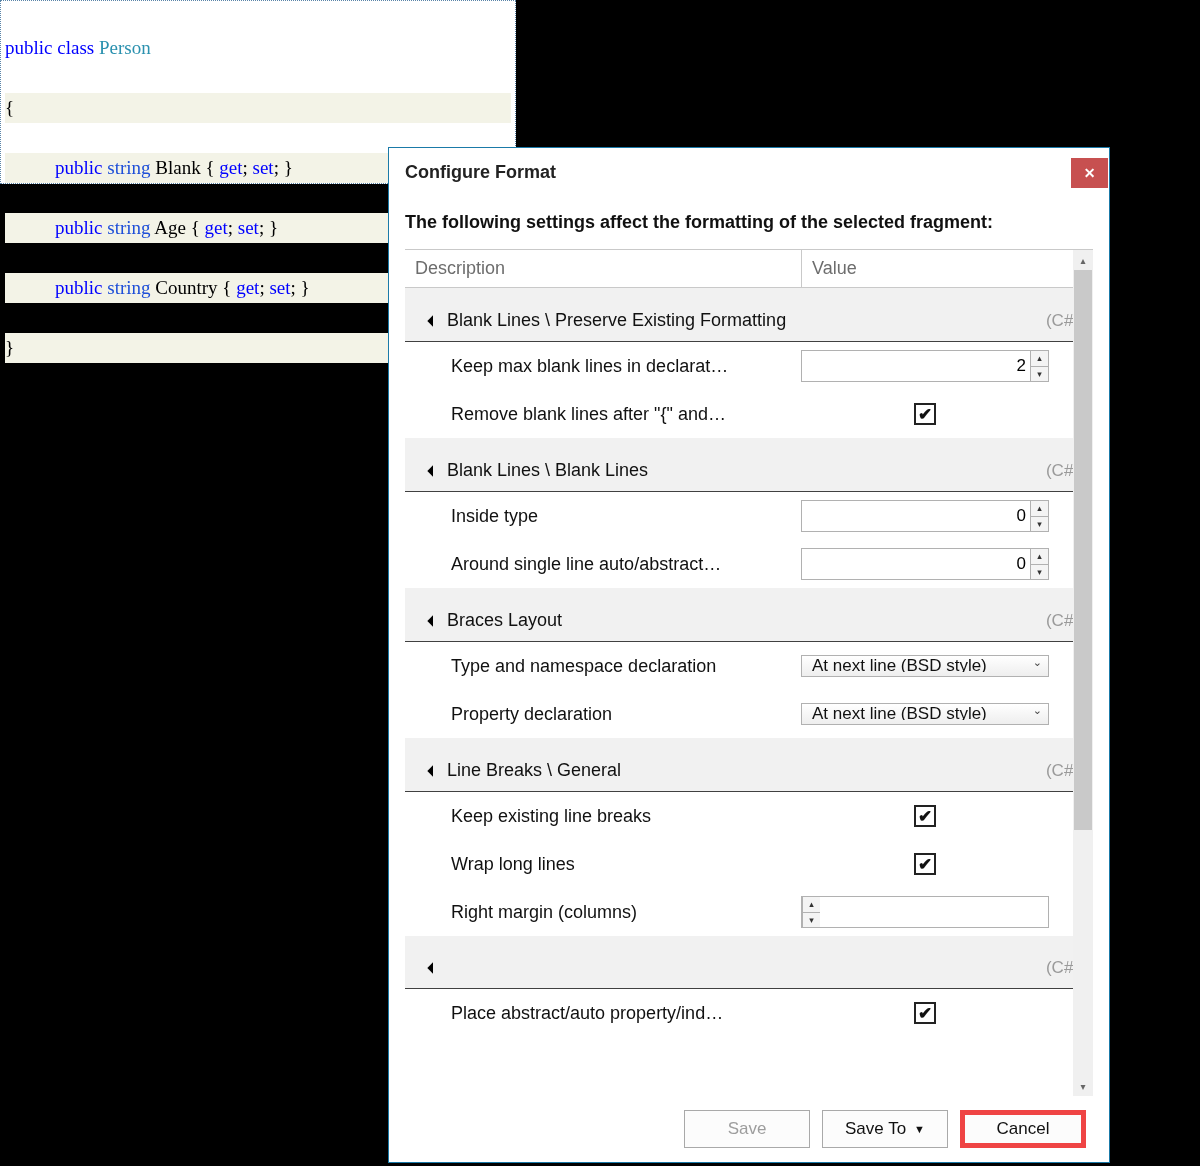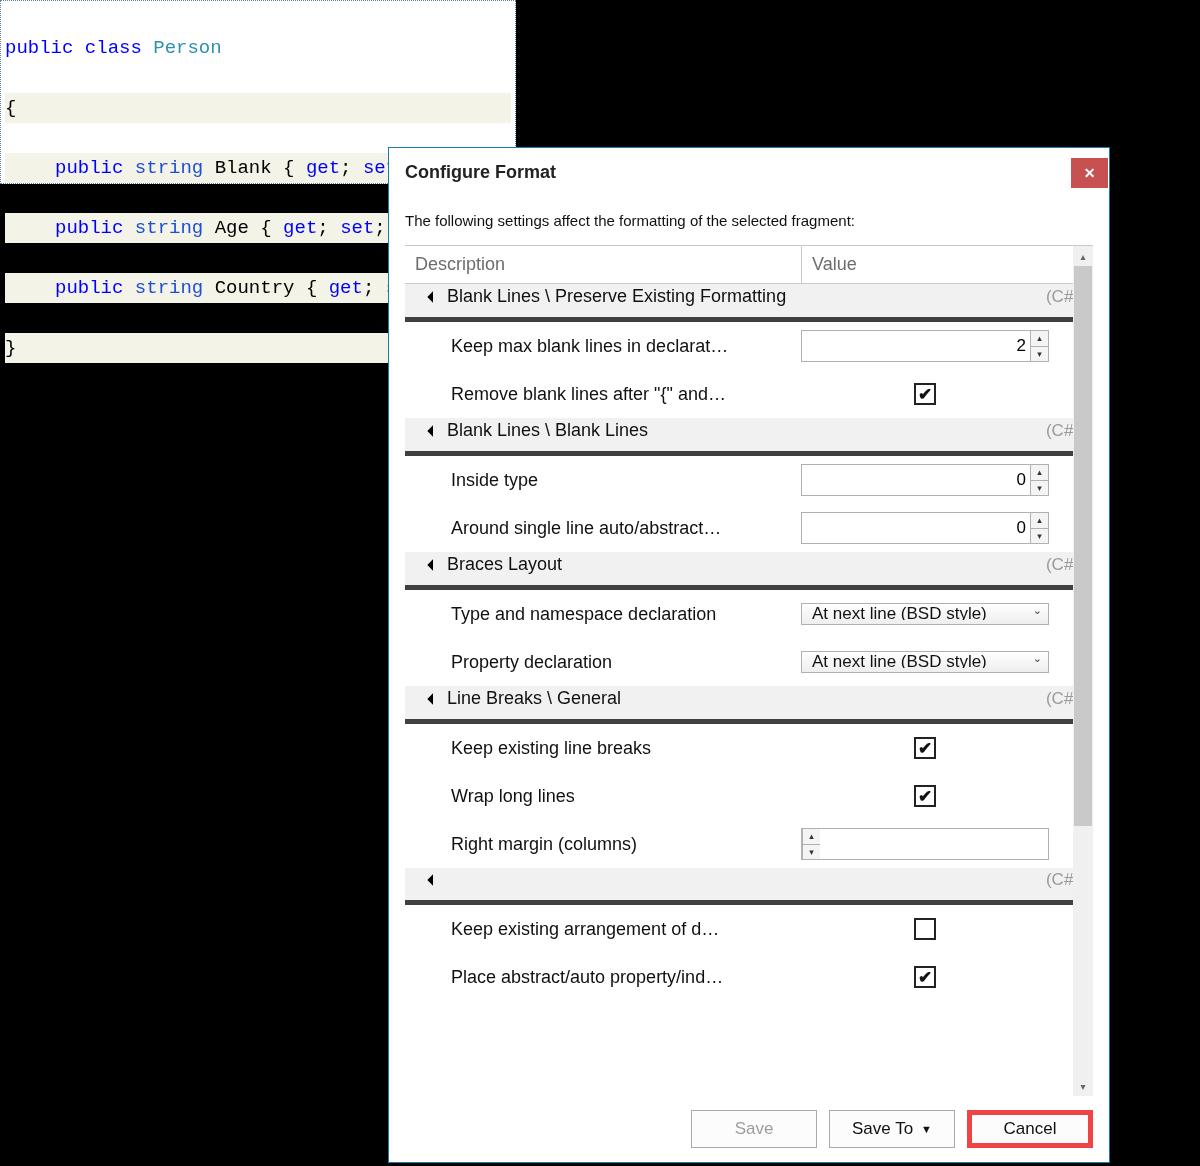--- a/index.html
+++ b/index.html
@@ -29,21 +29,21 @@
       white-space: pre;
     }
     .kw-public { color: #0000ff; }
     .kw-class  { color: #0000ff; }
     .kw-string { color: #1d4ed8; }
     .kw-get    { color: #0000ff; }
     .kw-set    { color: #0000ff; }
     .type-name { color: #2b91af; }
     .punct     { color: #000; }
     .code-line.hl { background: #f3f3e7; }
-    .code-line { padding-left: 0; }
+    .code-line { padding-left: 0; font-family: Liberation Serif, serif; }
     .indented { padding-left: 50px; }
     
     
     .dialog {
       position: absolute;
       left: 388px;
       top: 147px;
       width: 722px;
       height: 1016px;
       background: #fff;
@@ -70,23 +70,24 @@
       color: #fff;
       display: flex;
       align-items: center;
       justify-content: center;
       font-size: 14px;
       cursor: pointer;
       margin-top: 1px;
       margin-right: 1px;
     }
     .dialog-intro {
-      font-size: 15px;
+      font-size: 18px;
       color: #111;
       padding: 16px 24px 10px 16px;
+      font-weight: bold;
     }
     
     
     .grid-wrap {
       display: flex;
       flex-direction: column;
       border-top: 1px solid #c9c9c9;
       margin: 6px 16px 0 16px;
       flex: 1;
       overflow: hidden;
@@ -108,22 +109,22 @@
       border-left: 1px solid #c9c9c9;
     }
     .grid-body {
       flex: 1;
       overflow: hidden;
     }
     .group-row {
       display: flex;
       align-items: center;
       background: #f1f1f1;
-      border-bottom: 5px solid #404040;
-      padding: 2px 8px 10px 24px;
+      border-bottom: 1px solid #404040;
+      padding: 22px 8px 10px 24px;
       font-size: 18px;
       color: #111;
     }
     .group-tri {
       display: inline-block;
       width: 0; height: 0;
       border-left: 8px solid #000;
       border-top: 8px solid transparent;
       transform: rotate(45deg);
       margin-right: 10px;
@@ -249,21 +250,21 @@
       height: 560px;
       background: #c9c9c9;
       cursor: pointer;
     }
     
     
     .button-bar {
       display: flex;
       justify-content: flex-end;
       gap: 12px;
-      padding: 14px 16px;
+      padding: 14px 23px;
     }
     .btn {
       min-width: 126px;
       height: 38px;
       border: 1px solid #a9a9a9;
       background: #fcfcfc;
       display: flex;
       align-items: center;
       justify-content: center;
       font-size: 17px;
@@ -409,28 +410,20 @@
                 <div>▾</div>
               </div>
             </div>
           </div>
         </div>
         <div class="group-row">
           <span class="group-tri"></span>
           <span class="group-lang">(C#)</span>
         </div>
         <div class="setting-row">
-          <div class="label">Keep existing arrangement of d…</div>
-          <div class="control">
-            <div class="check-wrap">
-              <div class="check"></div>
-            </div>
-          </div>
-        </div>
-        <div class="setting-row">
           <div class="label">Place abstract/auto property/ind…</div>
           <div class="control">
             <div class="check-wrap">
               <div class="check checked"></div>
             </div>
           </div>
         </div>
       </div>
     <div class="scrollbar">
       <div class="scroll-btn">▴</div>

